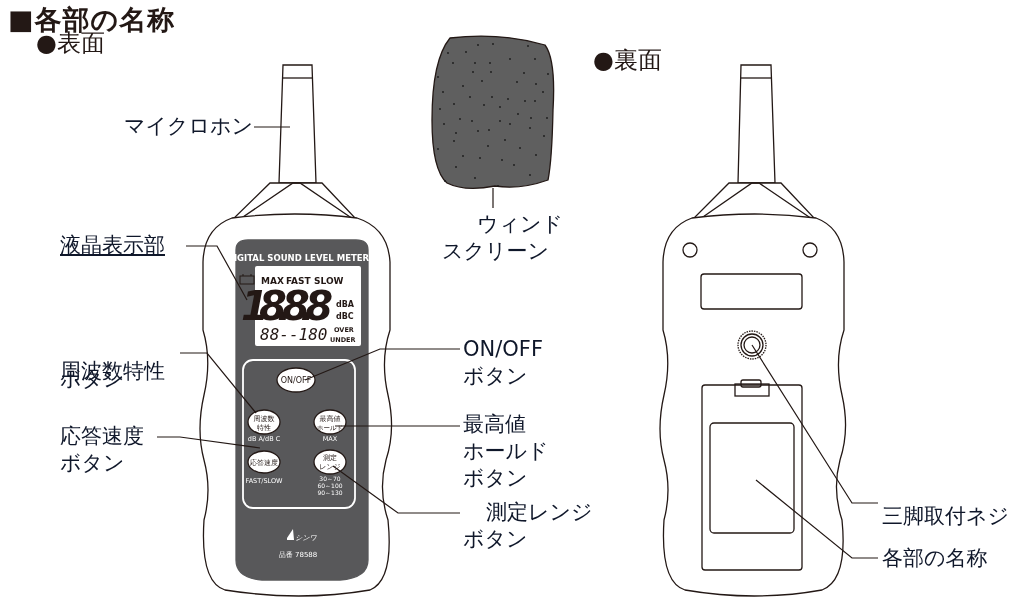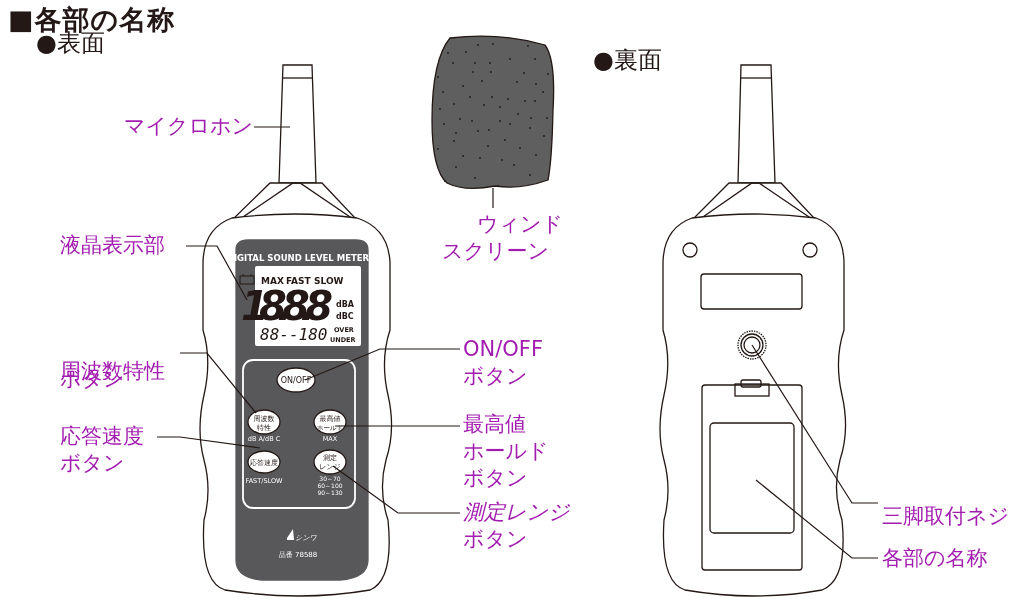--- a/index.html
+++ b/index.html
@@ -1,21 +1,21 @@
 <!DOCTYPE html>
 <html><head>
 <meta charset="utf-8">
 <style>
   html, body { margin: 0; padding: 0; background: #ffffff; }
   body { width: 1024px; height: 602px; position: relative; overflow: hidden;
          font-family: "DejaVu Sans", sans-serif; color: #231815; }
   .abs { position: absolute; white-space: nowrap; }
   .title { left: 8px; top: 2px; font-size: 27px; font-weight: bold; letter-spacing: 1px; }
   .section { font-size: 24px; }
-  .label { font-size: 21px; line-height: 27px; color: #a21caf; }
+  .label { font-size: 21px; line-height: 27px; color: #0f172a; }
   svg.art { position: absolute; left: 0; top: 0; }
   .lcd-text { font-family: "DejaVu Sans", sans-serif; font-weight: bold; }
   .mono { font-family: "DejaVu Sans Mono", monospace; }
 </style>
 </head>
 <body>
 
 <div class="abs title">■各部の名称</div>
 <div class="abs section" style="left:36px; top:27px;">●表面</div>
 <div class="abs section" style="left:593px; top:44px;">●裏面</div>
@@ -194,31 +194,31 @@
     <polyline points="157,437 180,437 260,448"></polyline>
     <polyline points="460,349 380,349 305,380"></polyline>
     <line x1="335" y1="426" x2="460" y2="426"></line>
     <polyline points="333,466 398,513 460,513"></polyline>
     <polyline points="752,345 852,503 878,503"></polyline>
     <polyline points="756,480 852,558 878,558"></polyline>
   </g>
 </svg>
 
 <div class="abs label" style="left:124px; top:113px;">マイクロホン</div>
-<div class="abs label" style="left:60px; top:232px;">液晶表示部</div>
+<div class="abs label" style="left:60px; top:232px;text-decoration:underline;">液晶表示部</div>
 <div class="abs label" style="left:60px; top:358px;">周波数特性</div>
 <div class="abs label" style="left:60px; top:366px;">ボタン</div>
 <div class="abs label" style="left:60px; top:423px;">応答速度</div>
 <div class="abs label" style="left:60px; top:450px;">ボタン</div>
 
 <div class="abs label" style="left:463px; top:336px;">ON/OFF</div>
 <div class="abs label" style="left:463px; top:363px;">ボタン</div>
 <div class="abs label" style="left:463px; top:411px;">最高値</div>
 <div class="abs label" style="left:463px; top:438px;">ホールド</div>
 <div class="abs label" style="left:463px; top:465px;">ボタン</div>
-<div class="abs label" style="left:463px; top:499px;font-style:italic;">測定レンジ</div>
+<div class="abs label" style="left:486px; top:499px;">測定レンジ</div>
 <div class="abs label" style="left:463px; top:526px;">ボタン</div>
 
 <div class="abs label" style="left:454px; top:211px;margin-left:23px;">ウィンド</div>
 <div class="abs label" style="left:442px; top:238px;">スクリーン</div>
 
 <div class="abs label" style="left:882px; top:490px;margin-top:13px;">三脚取付ネジ</div>
 <div class="abs label" style="left:882px; top:545px;">各部の名称</div>
 
 </body></html>

